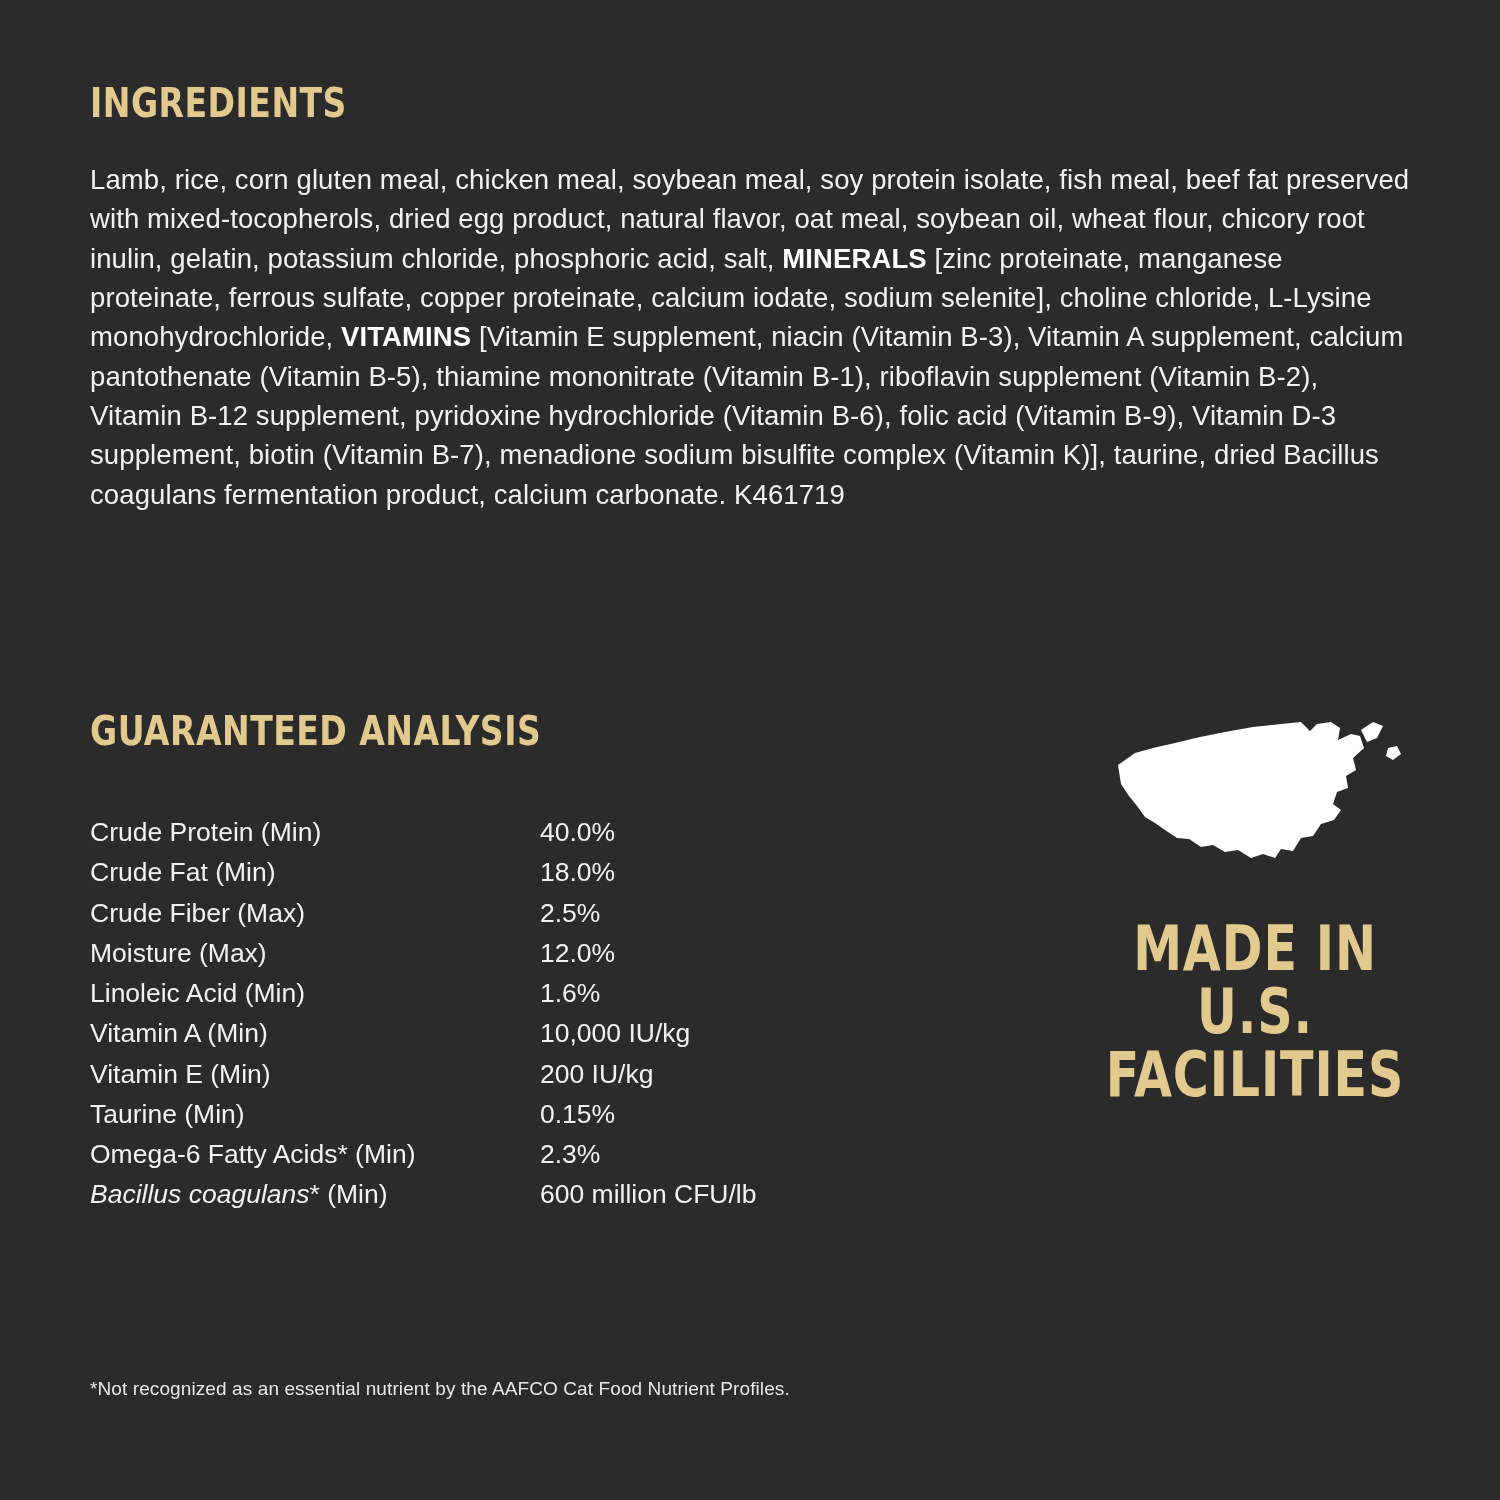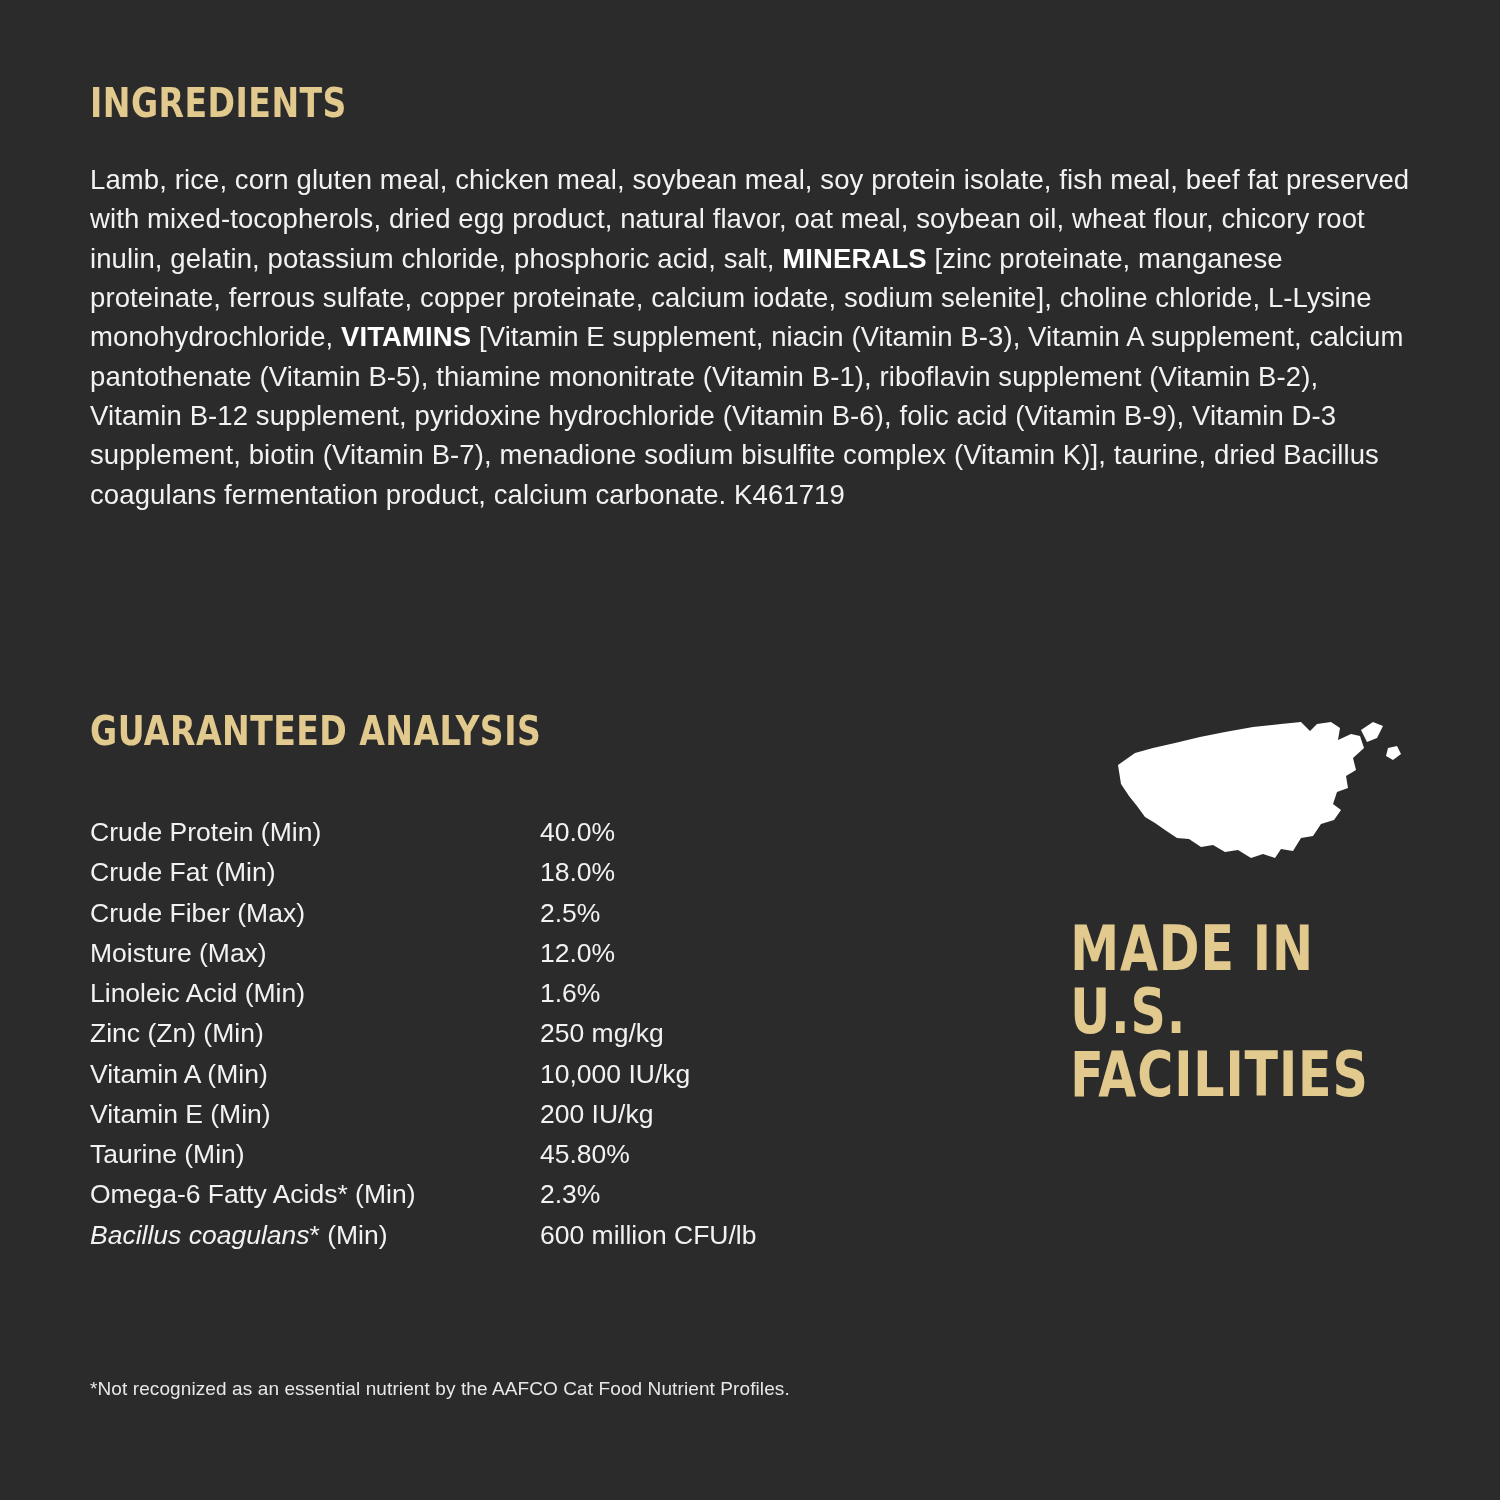--- a/index.html
+++ b/index.html
@@ -83,20 +83,21 @@
   .ga-table td.label .ital {
     font-style: italic;
     text-align: right;
   }
 
   .usa-block {
     position: absolute;
     left: 955px;
     top: 10px;
     width: 420px;
+    text-align: center;
   }
   .usa-map {
     display: block;
     margin: 0 auto 14px auto;
   }
   .usa-text {
     color: #e2c98d;
     font-size: 62px;
     line-height: 1.02;
     font-weight: bold;
@@ -145,34 +146,30 @@
             </tr>
             <tr>
               <td class="label"><span>Moisture (Max)</span></td>
               <td class="value">12.0%</td>
             </tr>
             <tr>
               <td class="label"><span>Linoleic Acid (Min)</span></td>
               <td class="value">1.6%</td>
             </tr>
             <tr>
-              <td class="label"><span>Zinc (Zn) (Min)</span></td>
-              <td class="value">250 mg/kg</td>
-            </tr>
-            <tr>
               <td class="label"><span>Vitamin A (Min)</span></td>
               <td class="value">10,000 IU/kg</td>
             </tr>
             <tr>
               <td class="label"><span>Vitamin E (Min)</span></td>
               <td class="value">200 IU/kg</td>
             </tr>
             <tr>
               <td class="label"><span>Taurine (Min)</span></td>
-              <td class="value">45.80%</td>
+              <td class="value">0.15%</td>
             </tr>
             <tr>
               <td class="label"><span>Omega-6 Fatty Acids* (Min)</span></td>
               <td class="value">2.3%</td>
             </tr>
             <tr>
               <td class="label"><span class="ital">Bacillus coagulans</span><span>* (Min)</span></td>
               <td class="value">600 million CFU/lb</td>
             </tr>
           </tbody>

